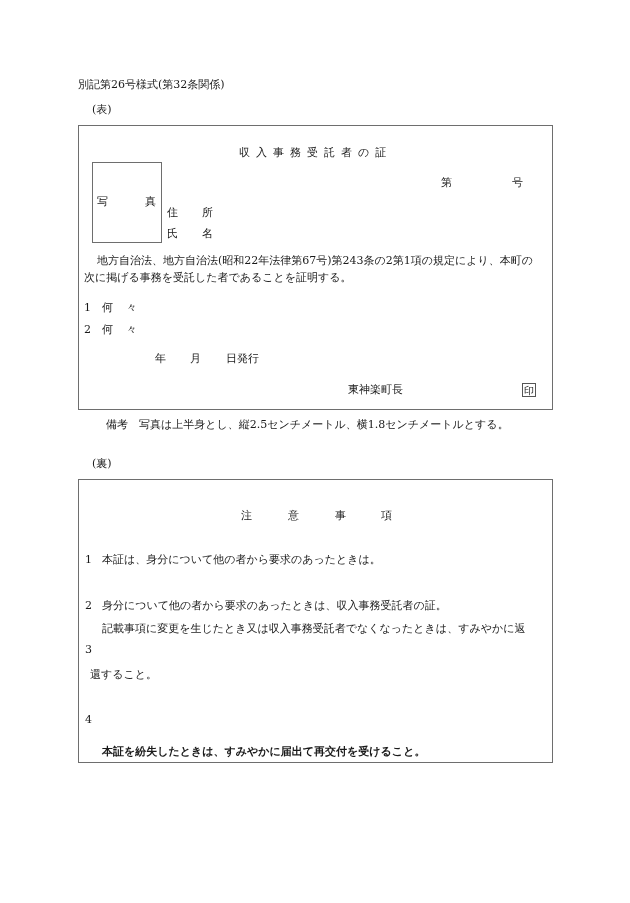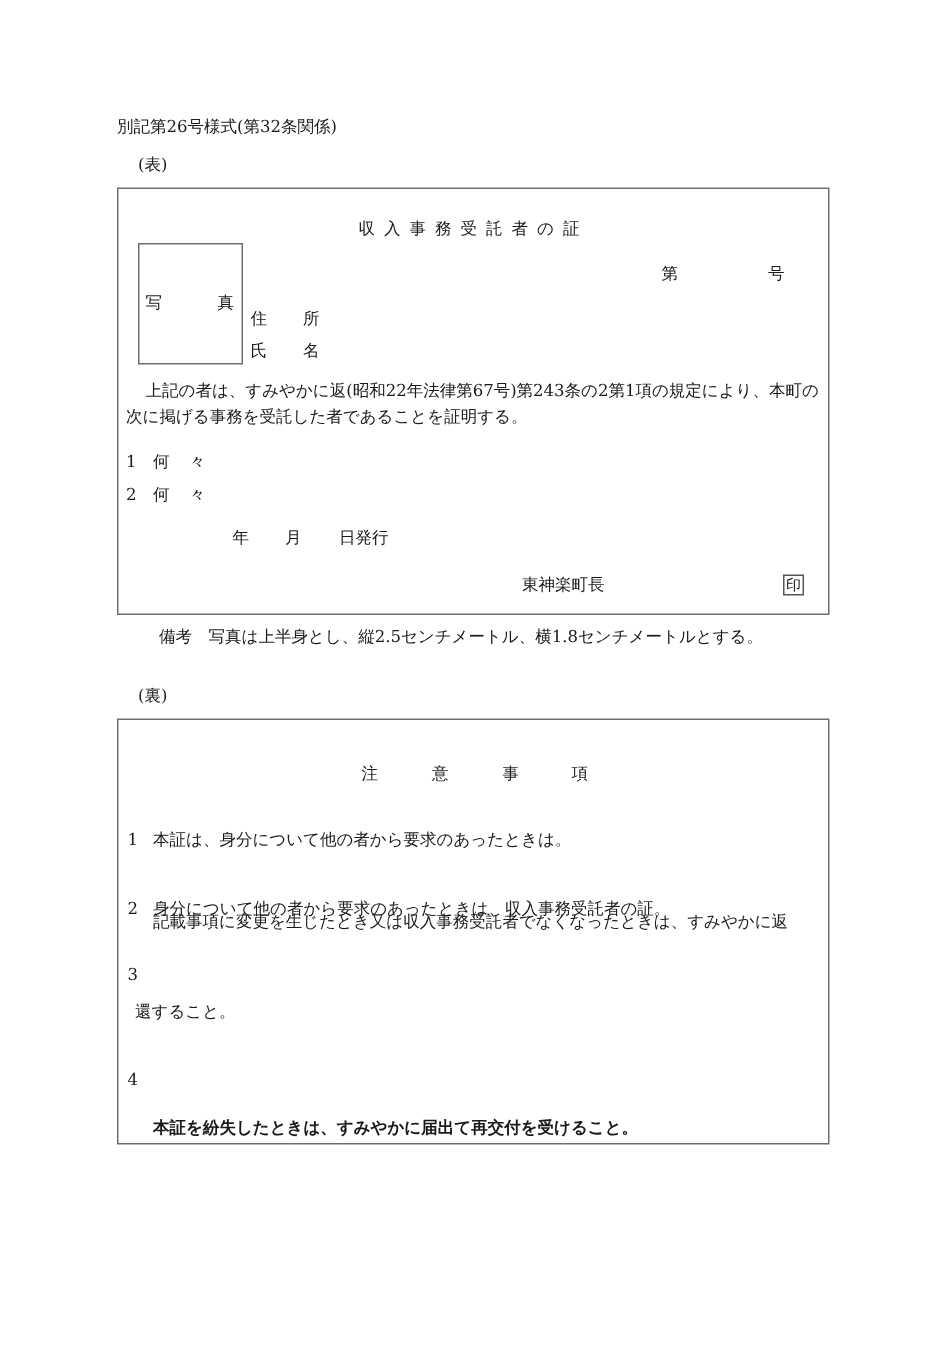--- a/index.html
+++ b/index.html
@@ -54,21 +54,21 @@
 
 <div class="photo-box" style="left:92px;top:162px;width:70px;height:81px;"></div>
 <div class="abs" style="left:97px;top:195px;">写</div>
 <div class="abs" style="left:145px;top:195px;">真</div>
 
 <div class="abs" style="left:167px;top:206px;">住</div>
 <div class="abs" style="left:202px;top:206px;">所</div>
 <div class="abs" style="left:167px;top:227px;">氏</div>
 <div class="abs" style="left:202px;top:227px;">名</div>
 
-<div class="abs" style="left:97px;top:254px;">上記の者は、すみやかに返(昭和22年法律第67号)第243条の2第1項の規定により、本町の</div>
+<div class="abs" style="left:97px;top:254px;">地方自治法、地方自治法(昭和22年法律第67号)第243条の2第1項の規定により、本町の</div>
 <div class="abs" style="left:84px;top:271px;">次に掲げる事務を受託した者であることを証明する。</div>
 
 <div class="abs" style="left:84px;top:301px;">1</div>
 <div class="abs" style="left:102px;top:301px;">何</div>
 <div class="abs" style="left:126px;top:301px;">々</div>
 
 <div class="abs" style="left:84px;top:323px;">2</div>
 <div class="abs" style="left:102px;top:323px;">何</div>
 <div class="abs" style="left:126px;top:323px;">々</div>
 
@@ -90,17 +90,17 @@
 <div class="abs" style="left:335px;top:509px;">事</div>
 <div class="abs" style="left:381px;top:509px;">項</div>
 
 <div class="abs" style="left:85px;top:553px;">1</div>
 <div class="abs" style="left:102px;top:553px;">本証は、身分について他の者から要求のあったときは。</div>
 
 <div class="abs" style="left:85px;top:599px;">2</div>
 <div class="abs" style="left:102px;top:599px;">身分について他の者から要求のあったときは、収入事務受託者の証。</div>
 
 <div class="abs" style="left:85px;top:643px;">3</div>
-<div class="abs" style="left:102px;top:608px;">記載事項に変更を生じたとき又は収入事務受託者でなくなったときは、すみやかに返</div>
+<div class="abs" style="left:102px;top:622px;">記載事項に変更を生じたとき又は収入事務受託者でなくなったときは、すみやかに返</div>
 <div class="abs" style="left:90px;top:668px;text-align:right;">還すること。</div>
 
 <div class="abs" style="left:85px;top:713px;">4</div>
 <div class="abs" style="left:102px;top:745px;font-weight:bold;">本証を紛失したときは、すみやかに届出て再交付を受けること。</div>
 
 </body></html>

